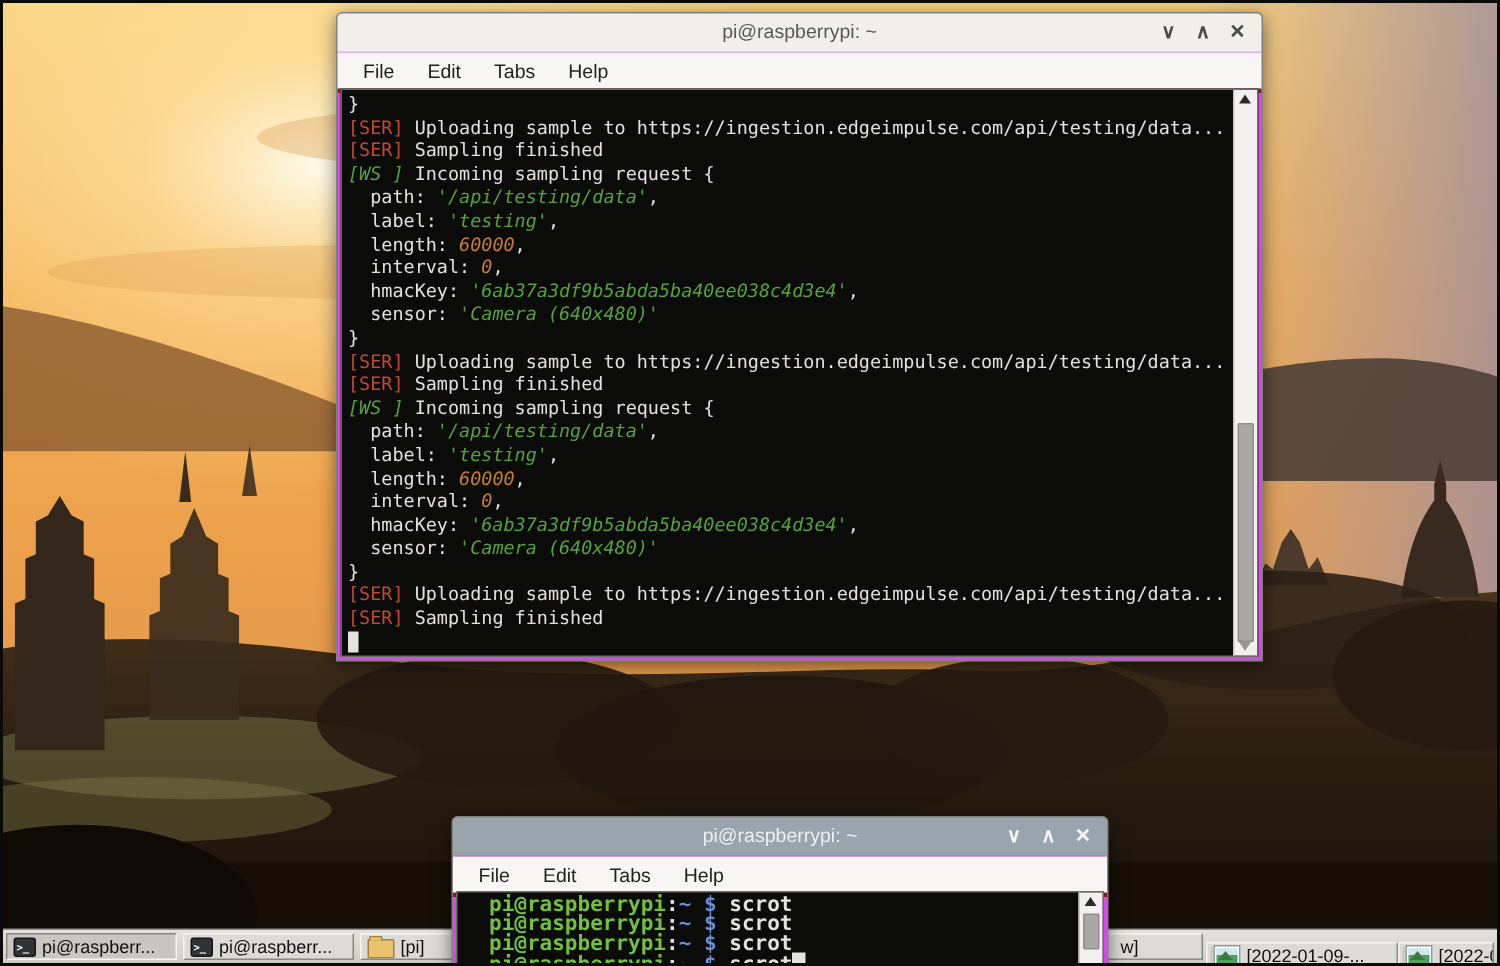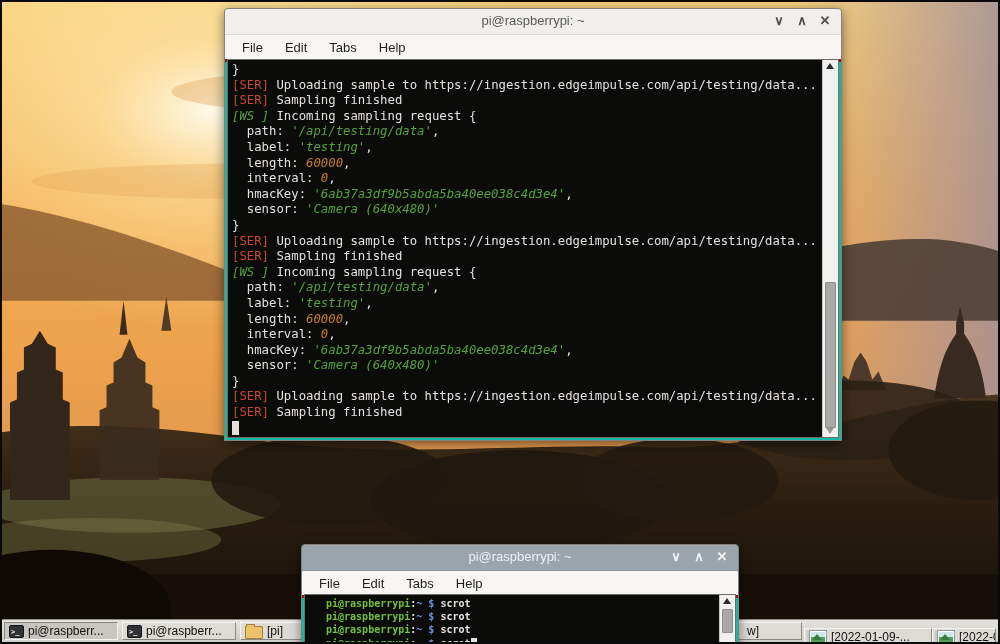--- a/index.html
+++ b/index.html
@@ -5,21 +5,21 @@
   html,body{margin:0;padding:0;background:#333;}
   .screen{
     position:relative;width:1000px;height:644px;box-sizing:border-box;
     border:2px solid #0a0a0a;overflow:hidden;
     font-family:"Liberation Sans",sans-serif;
   }
   
   .wallpaper{position:absolute;inset:0;z-index:1;}
   
   .window{
-    position:absolute;background:#14b8a6;border:1px solid #84817c;
+    position:absolute;background:#d946ef;border:1px solid #84817c;
     border-radius:4px 4px 0 0;box-shadow:0 3px 12px rgba(0,0,0,.5);
     box-sizing:border-box;
   }
   .titlebar{
     position:relative;height:25px;background:#f1efec;
     border-bottom:1px solid #dcd9d4;border-radius:3px 3px 0 0;
   }
   .titlebar .title{
     position:absolute;left:0;right:0;top:4px;text-align:center;
     font-size:13px;color:#595959;
@@ -43,21 +43,21 @@
     background:var(--p-bg,#0b0b09);border:1px solid #6e6c68;
     display:flex;box-sizing:border-box;
   }
   .window.main .termwrap{top:50px;}
   .window.small .termwrap{top:49px;}
   .term-text{
     flex:1;overflow:hidden;padding:2px 0 0 4px;
     font-family:"DejaVu Sans Mono",monospace;color:var(--p-fg,#e5e2de);
   }
   .window.main .term-text{font-size:12.3px;line-height:15.6px;}
-  .window.small .term-text{font-size:10px;line-height:13.2px;font-weight:bold;padding-left:21px;}
+  .window.small .term-text{font-size:14px;line-height:13.2px;font-weight:bold;padding-left:21px;}
   .tline{white-space:pre;}
   .seg-fg{color:var(--p-fg);}
   .seg-red{color:var(--p-red);}
   .seg-green{color:var(--p-green);font-style:italic;}
   .seg-orange{color:var(--p-orange);font-style:italic;}
   .seg-pgreen{color:var(--p-pgreen);font-weight:bold;}
   .seg-pblue{color:var(--p-pblue);font-weight:bold;}
   .seg-cursorblk{background:var(--p-fg);color:transparent;}
   
   .term-scroll{

